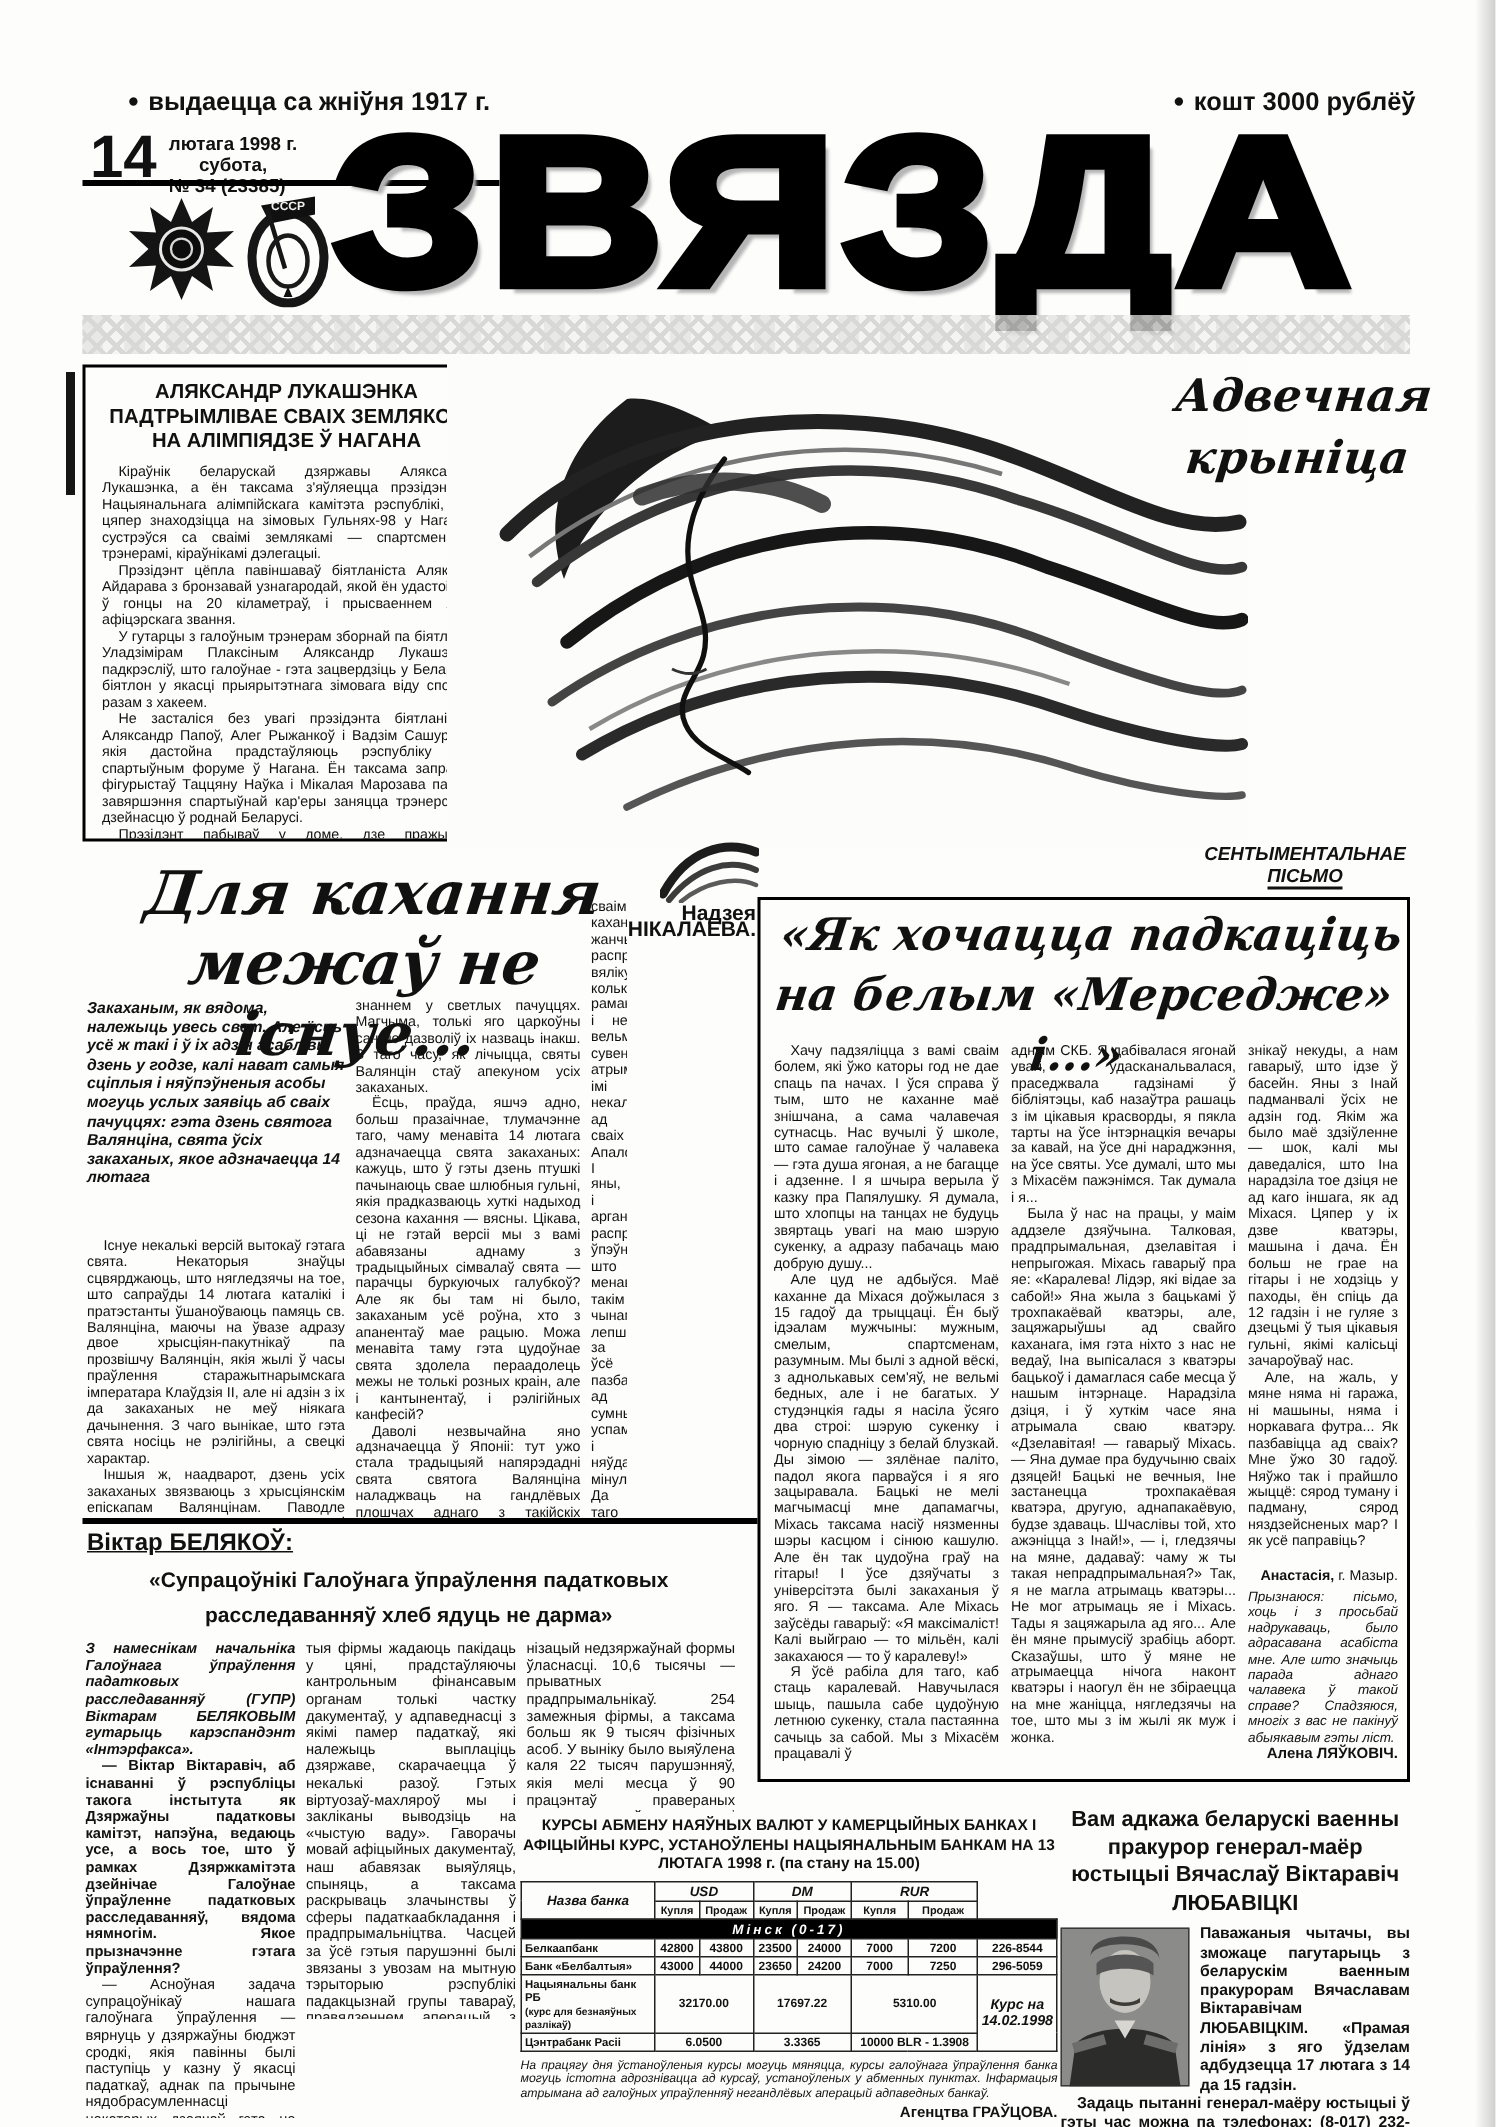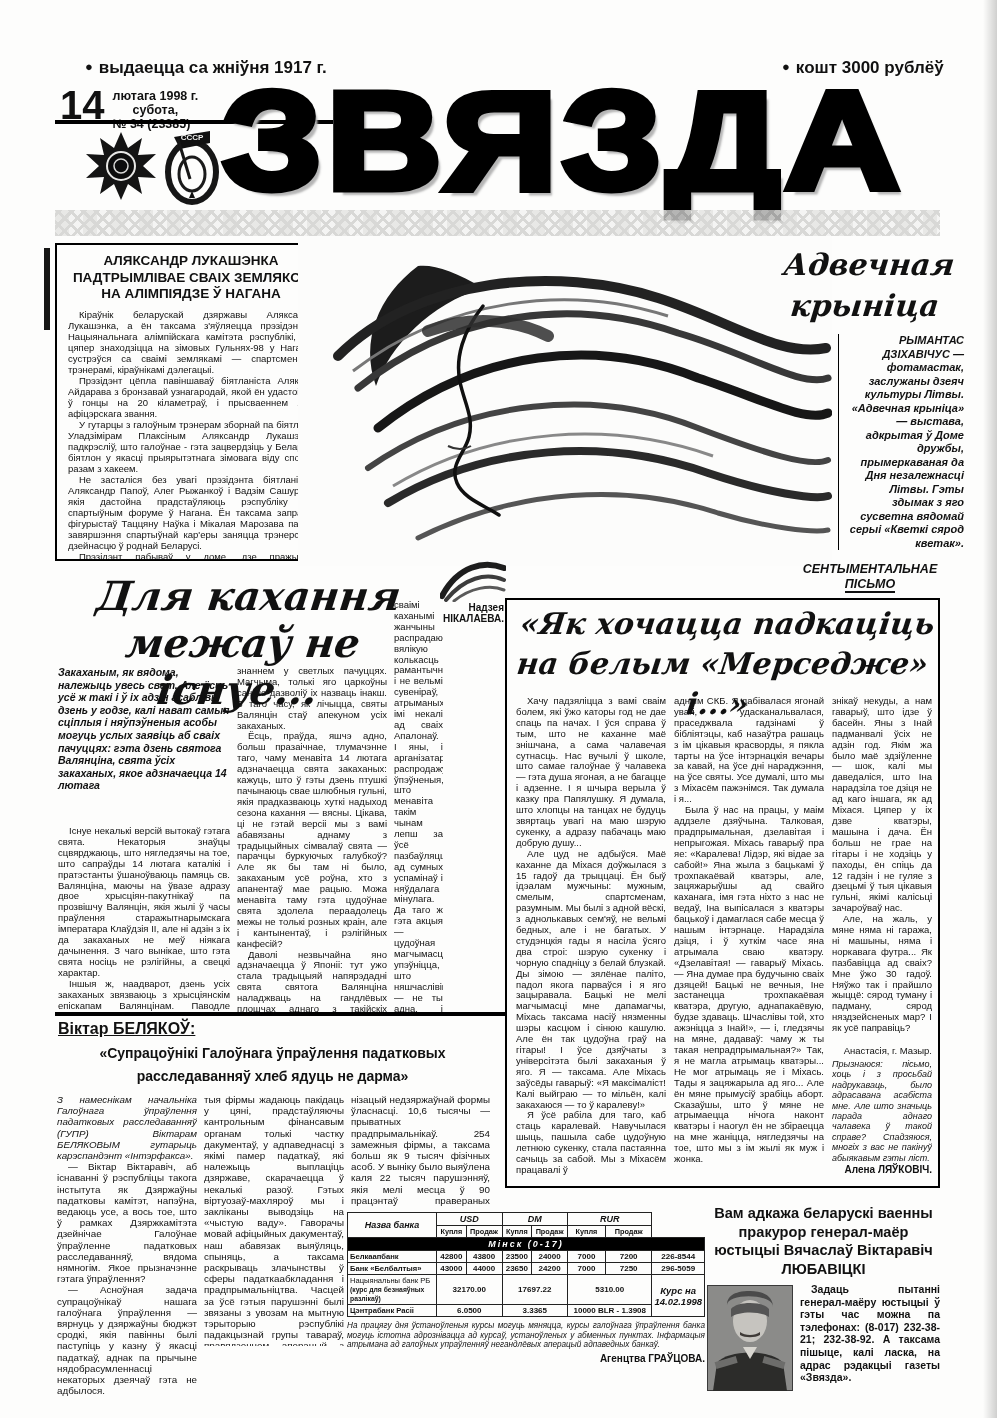--- a/index.html
+++ b/index.html
@@ -1,19 +1,19 @@
 <!DOCTYPE html>
 <html><head>
 <meta charset="utf-8">
 <style>
   html,body{margin:0;padding:0;background:#e9e9e7;}
   .page{position:relative;width:997px;height:1418px;background:#fdfdfc;margin:0 auto;
         font-family:"Liberation Sans",sans-serif;color:#111;overflow:hidden;}
   .abs{position:absolute;}
-  .b{font-weight:normal;} .i{font-style:italic;} .ctr{text-align:center;} .jst{text-align:justify;}
+  .b{font-weight:bold;} .i{font-style:italic;} .ctr{text-align:center;} .jst{text-align:justify;}
   p{margin:0;}
   .ind{text-indent:11px;}
   
   .topline{top:58px;font-size:17px;font-weight:bold;white-space:nowrap;}
   .bullet{font-size:13px;vertical-align:2px;padding-right:6px;}
   .datebox{left:60px;top:86px;display:flex;gap:8px;}
   .bigday{font-size:40px;font-weight:bold;line-height:38px;}
   .datecol{font-size:12.5px;font-weight:bold;line-height:14px;padding-top:3px;}
   .daterule{left:55px;top:120px;width:278px;height:4px;background:#000;}
   .logo{left:222px;top:66px;width:740px;font-size:140px;font-weight:bold;letter-spacing:4px;
@@ -43,21 +43,21 @@
   .valtitle{left:48px;top:572px;width:390px;text-align:center;font-family:"DejaVu Serif",serif;
             font-style:italic;font-weight:bold;font-size:40px;line-height:47px;transform:skewX(-7deg);}
   .swirl{left:440px;top:556px;width:66px;height:46px;}
   .vlead{left:58px;top:666px;width:172px;font-weight:bold;font-style:italic;
          font-size:10.5px;line-height:12.6px;}
   .vcol{font-size:9.5px;line-height:10.9px;overflow:hidden;}
   .vc1{left:58px;top:826px;width:172px;height:188px;}
   .vc2{left:237px;top:666px;width:150px;height:348px;}
   .vc3{left:394px;top:600px;width:110px;height:414px;display:flex;flex-direction:row;}
   .vc3 .bodyfx{flex:1 1 auto;overflow:hidden;}
-  .vsig{text-align:right;font-weight:bold;font-size:10px;padding-top:3px;}
+  .vsig{text-align:right;font-weight:bold;font-size:14px;padding-top:3px;}
   .secrule{left:55px;top:1012px;width:450px;height:4px;background:#000;}
   
   .letterbox{left:505px;top:598px;width:435px;height:590px;border:2.5px solid #000;
              box-sizing:border-box;}
   .lettitle{position:absolute;left:0;top:4px;width:100%;text-align:center;
             font-family:"DejaVu Serif",serif;font-style:italic;font-weight:bold;
             font-size:30px;line-height:40px;transform:skewX(-7deg);}
   .lcol{position:absolute;top:96px;font-size:9.5px;line-height:10.9px;text-align:justify;overflow:hidden;}
   .lc1{left:9px;width:150px;height:480px;}
   .lc2{left:167px;width:150px;height:480px;}
@@ -159,21 +159,20 @@
     <path d="M95,250 C195,190 315,185 415,220" fill="none" stroke="#888" stroke-width="3"></path>
     <path d="M185,70 C165,95 157,122 162,146 C166,166 176,181 171,201 C167,217 151,229 159,247 C166,263 186,269 201,279" fill="none" stroke="#101010" stroke-width="3.5" stroke-linecap="round"></path>
     <path d="M150,210 C158,214 166,214 173,210" fill="none" stroke="#333" stroke-width="2"></path>
     <path d="M130,95 C170,80 215,82 250,100" fill="none" stroke="#2f2f2f" stroke-width="12" stroke-linecap="round" opacity=".85"></path>
   </svg>
 
   <div class="abs krytitle">
     <div>Адвечная</div>
     <div>крыніца</div>
   </div>
-  <div class="abs krycap">РЫМАНТАС ДЗІХАВІЧУС — фотамастак, заслужаны дзеяч культуры Літвы. «Адвечная крыніца» — выстава, адкрытая ў Доме дружбы, прымеркаваная да Дня незалежнасці Літвы. Гэты здымак з яго сусветна вядомай серыі «Кветкі сярод кветак».</div>
 
   <div class="abs sentlabel">
     <span>СЕНТЫМЕНТАЛЬНАЕ</span><br>
     <span class="u">ПІСЬМО</span>
   </div>
 
   <div class="abs valtitle">
     <div>Для кахання</div>
     <div>межаў не існуе...</div>
   </div>
@@ -238,20 +237,21 @@
   <div class="abs icol ic2">
     <p>тыя фірмы жадаюць пакідаць у цяні, прадстаўляючы кантрольным фінансавым органам толькі частку дакументаў, у адпаведнасці з якімі памер падаткаў, які належыць выплаціць дзяржаве, скарачаецца ў некалькі разоў. Гэтых віртуозаў-махляроў мы і закліканы выводзіць на «чыстую ваду». Гаворачы мовай афіцыйных дакументаў, наш абавязак выяўляць, спыняць, а таксама раскрываць злачынствы ў сферы падаткаабкладання і прадпрымальніцтва. Часцей за ўсё гэтыя парушэнні былі звязаны з увозам на мытную тэрыторыю рэспублікі падакцызнай групы тавараў, правядзеннем аперацый з валютай, гандлем нерухомасцю, золатам і нафтапрадуктамі.</p>
 
   </div>
   <div class="abs icol ic3">
     <p>нізацый недзяржаўнай формы ўласнасці. 10,6 тысячы — прыватных прадпрымальнікаў. 254 замежныя фірмы, а таксама больш як 9 тысяч фізічных асоб. У выніку было выяўлена каля 22 тысяч парушэнняў, якія мелі месца ў 90 працэнтаў правераных прадпрыемстваў і арганізацый.</p>
 
   </div>
 
   <div class="abs fxblock">
+    <div class="fxtitle">КУРСЫ АБМЕНУ НАЯЎНЫХ ВАЛЮТ У КАМЕРЦЫЙНЫХ БАНКАХ І АФІЦЫЙНЫ КУРС, УСТАНОЎЛЕНЫ НАЦЫЯНАЛЬНЫМ БАНКАМ НА 13 ЛЮТАГА 1998 г. (па стану на 15.00)</div>
     <table class="fx">
       <tbody>
           <tr>
         <td rowspan="2" style="width:84px;" class="fxcur">Назва банка</td>
         <td colspan="2" class="fxcur">USD</td>
         <td colspan="2" class="fxcur">DM</td>
         <td colspan="2" class="fxcur">RUR</td>
         <td rowspan="2" style="width:44px;border-top:none;border-right:none;border-bottom:none;"></td>
       </tr>
       <tr>
@@ -313,18 +313,19 @@
         <rect x="0" y="0" width="86" height="106" fill="none" stroke="#3a3a3a" stroke-width="2"></rect>
         <path d="M20,20 C20,8 66,8 66,22 C66,14 60,6 43,6 C26,6 20,12 20,20 Z" fill="#4a4a4a"></path>
         <ellipse cx="43" cy="36" rx="17" ry="21" fill="#c6c4bf"></ellipse>
         <path d="M24,24 C30,16 56,16 62,24 L62,32 C54,26 32,26 24,32 Z" fill="#555"></path>
         <path d="M33,47 C38,51 48,51 53,47 L53,50 C48,53 38,53 33,50 Z" fill="#3f3b38"></path>
         <path d="M6,106 L10,78 C20,64 66,64 76,78 L80,106 Z" fill="#2c2c2a"></path>
         <path d="M36,62 L43,74 L50,62 Z" fill="#d8d6d0"></path>
         <rect x="8" y="74" width="22" height="7" fill="#6d6d6b" transform="rotate(-16 19 77)"></rect>
         <rect x="56" y="74" width="22" height="7" fill="#6d6d6b" transform="rotate(16 67 77)"></rect>
       </svg>
+      <p>Паважаныя чытачы, вы зможаце пагутарыць з беларускім ваенным пракурорам Вячаславам Віктаравічам ЛЮБАВІЦКІМ. «Прамая лінія» з яго ўдзелам адбудзецца 17 лютага з 14 да 15 гадзін.</p>
       <p class="ind">Задаць пытанні генерал-маёру юстыцыі ў гэты час можна па тэлефонах: (8-017) 232-38-21; 232-38-92. А таксама пішыце, калі ласка, на адрас рэдакцыі газеты «Звязда».</p>
     </div>
   </div>
 
   <div class="abs edge"></div>
 </div>
 
 </body></html>

